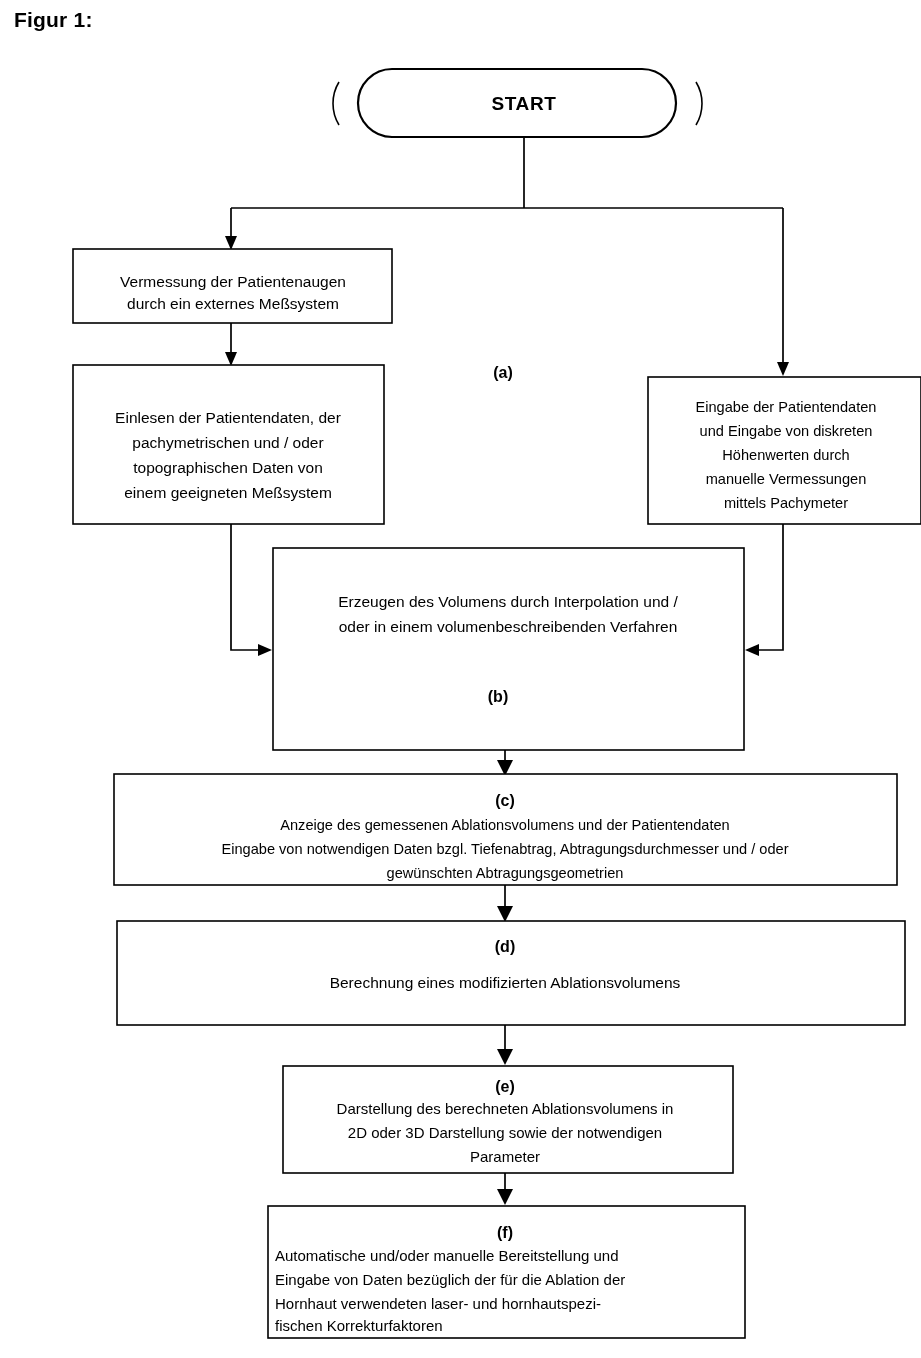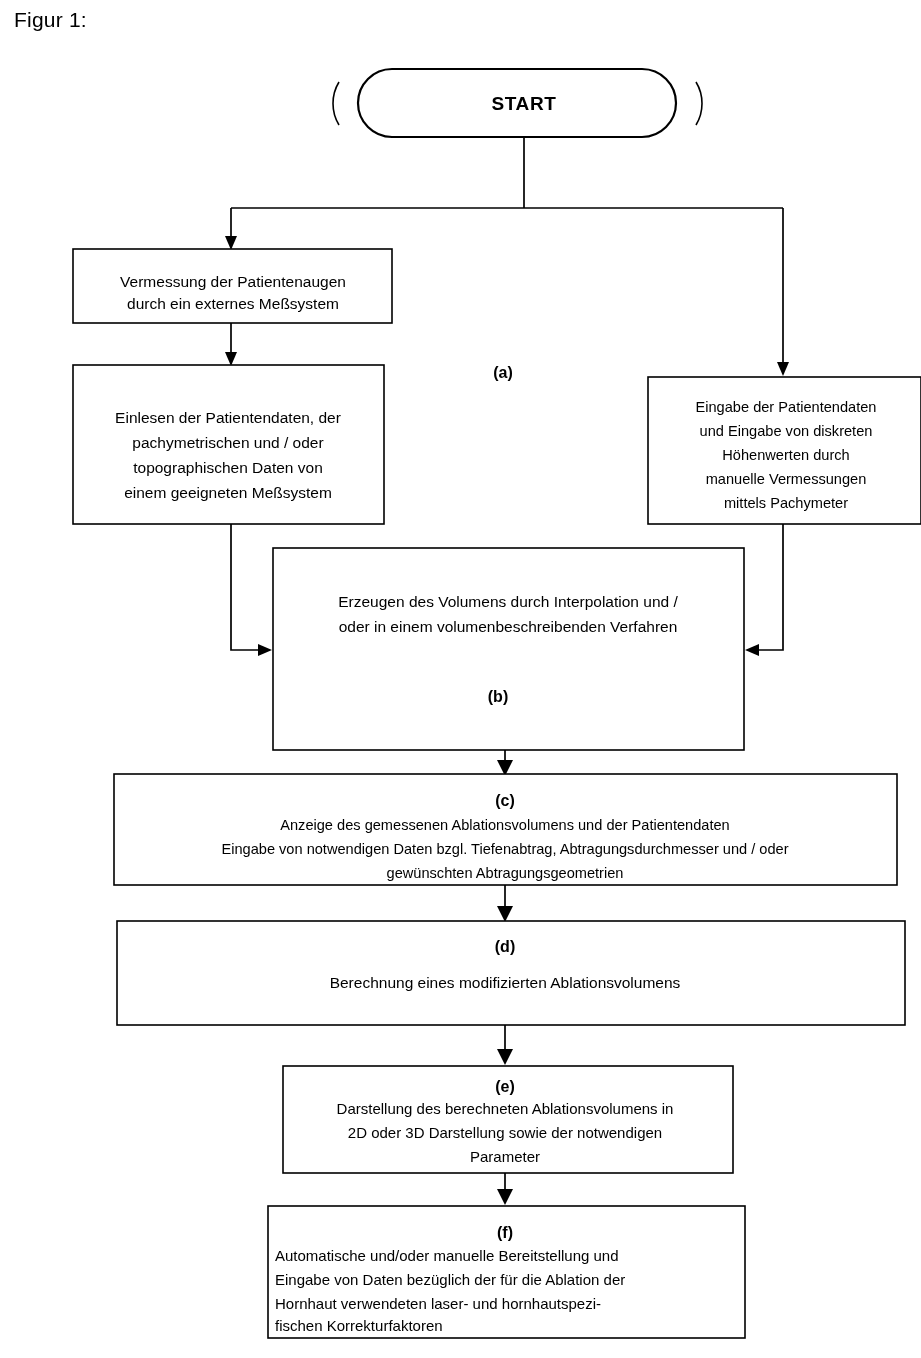--- a/index.html
+++ b/index.html
@@ -21,21 +21,21 @@
     left: 0;
     top: 0;
     width: 921px;
     height: 1358px;
   }
   .fig-title {
     position: absolute;
     left: 14px;
     top: 8px;
     font-size: 21px;
-    font-weight: normal;
+    font-weight: bold;
     letter-spacing: 0.2px;
     white-space: pre;
   }
   svg.flow {
     position: absolute;
     left: 0;
     top: 0;
     width: 921px;
     height: 1358px;
   }

